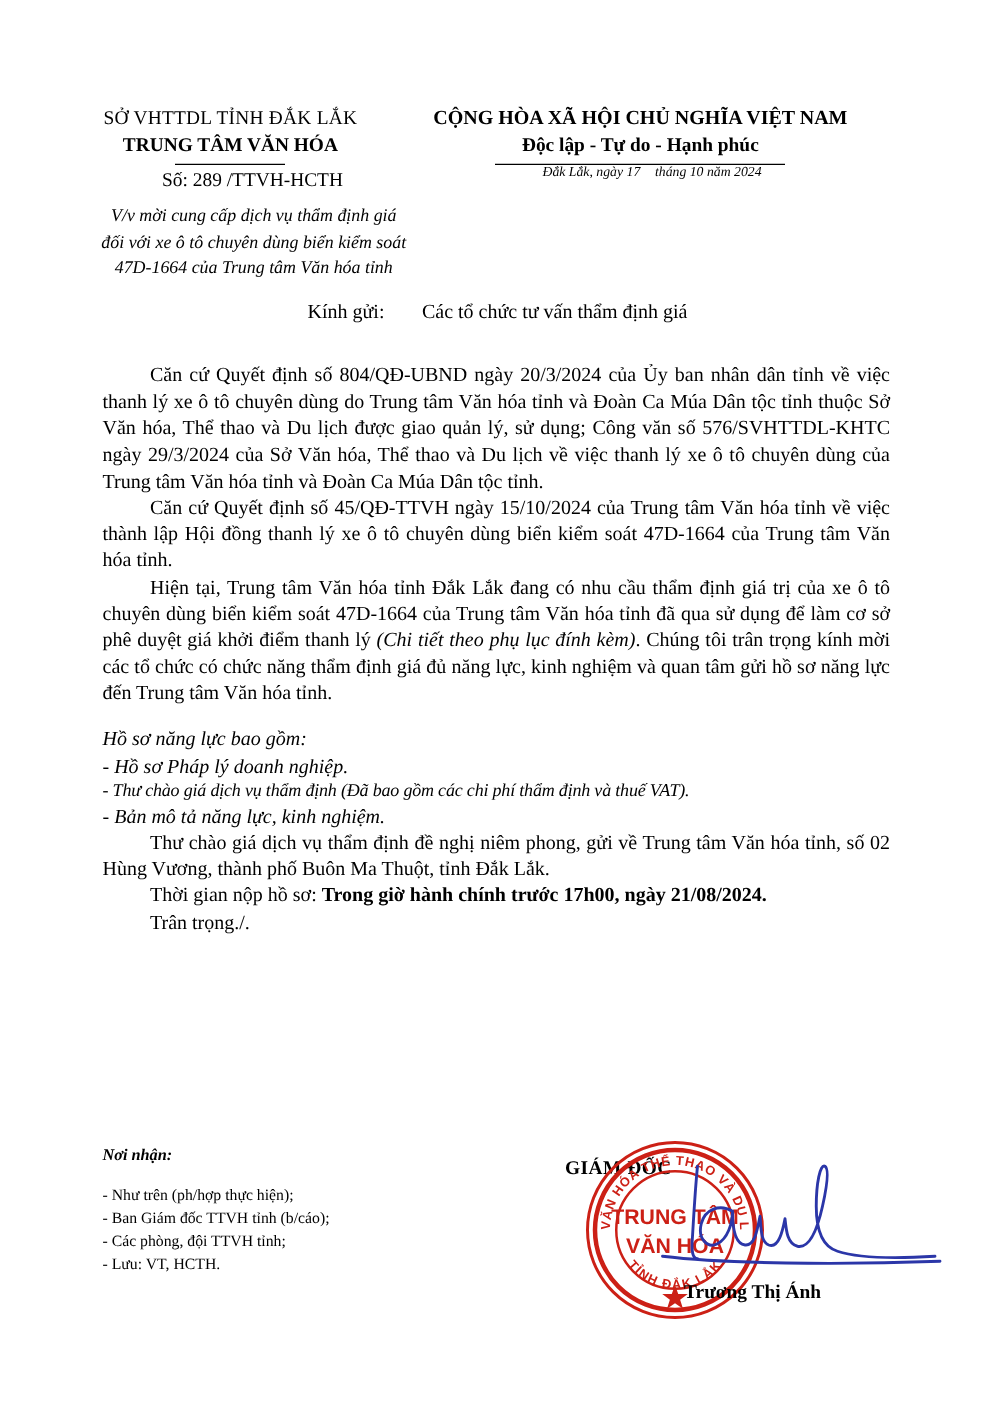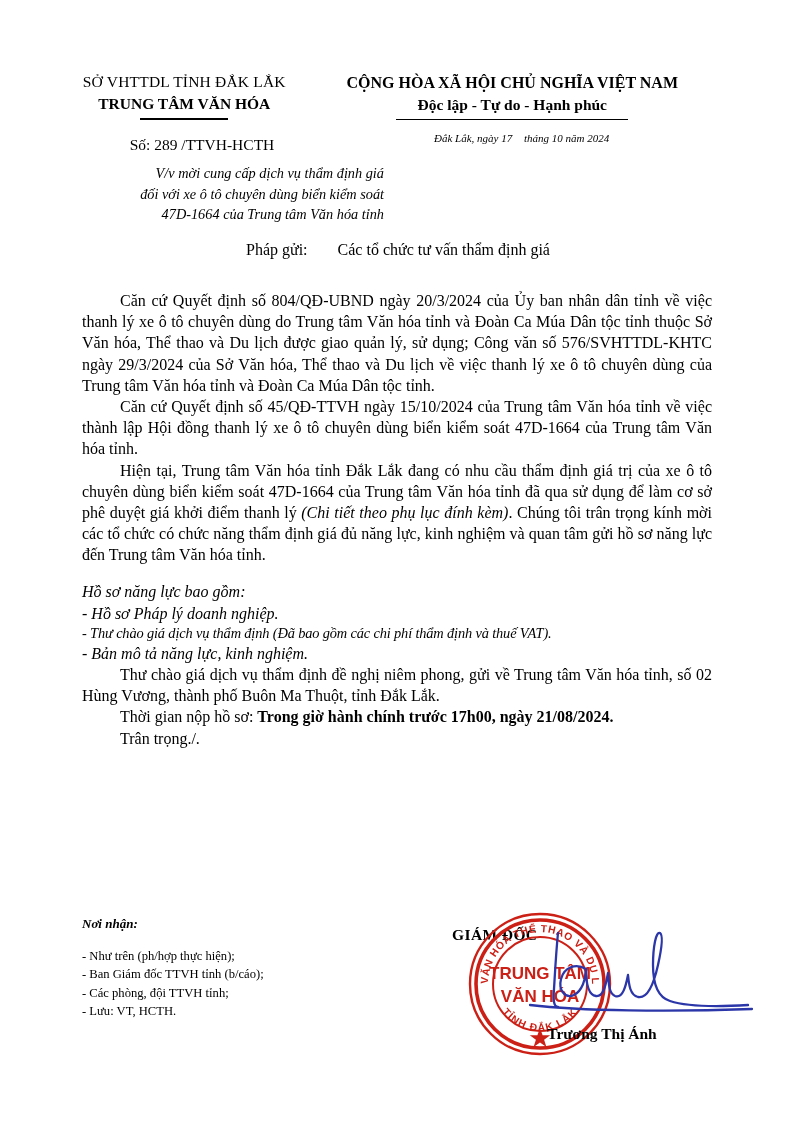--- a/index.html
+++ b/index.html
@@ -15,25 +15,25 @@
     position: relative;
     width: 794px;
     height: 1123px;
     background: #ffffff;
     overflow: hidden;
   }
 
   
   .header {
     position: absolute;
-    top: 72px;
+    top: 84px;
     left: 0;
     width: 678px;
     display: flex;
-    align-items: center;
+    align-items: flex-end;
   }
   .hdr-left {
     width: 360px;
     margin-left: 22px;
     text-align: center;
   }
   .hdr-right {
     width: 360px;
     text-align: center;
   }
@@ -102,21 +102,21 @@
     font-style: italic;
     white-space: nowrap;
   }
   .date-line .gap { display:inline-block; width: 9px; }
 
   .subject {
     position: absolute;
     top: 163px;
     left: 22px;
     width: 362px;
-    text-align: right;
+    text-align: center;
     font-size: 14.3px;
     font-style: italic;
     line-height: 1.44;
   }
 
   
   .kinhgui {
     position: absolute;
     top: 241px;
     left: 246px;
@@ -242,21 +242,21 @@
     <span>tháng 10 năm 2024</span>
   </div>
 
   <div class="subject">
     <div>V/v mời cung cấp dịch vụ thẩm định giá</div>
     <div>đối với xe ô tô chuyên dùng biển kiểm soát</div>
     <div>47D-1664 của Trung tâm Văn hóa tỉnh</div>
   </div>
 
   <div class="kinhgui">
-    <span>Pháp gửi:</span><span class="kg-gap"></span><span>Các tổ chức tư vấn thẩm định giá</span>
+    <span>Kính gửi:</span><span class="kg-gap"></span><span>Các tổ chức tư vấn thẩm định giá</span>
   </div>
 
   <div class="body-block">
     <p>Căn cứ Quyết định số 804/QĐ-UBND ngày 20/3/2024 của Ủy ban nhân dân tỉnh về việc thanh lý xe ô tô chuyên dùng do Trung tâm Văn hóa tỉnh và Đoàn Ca Múa Dân tộc tỉnh thuộc Sở Văn hóa, Thể thao và Du lịch được giao quản lý, sử dụng; Công văn số 576/SVHTTDL-KHTC ngày 29/3/2024 của Sở Văn hóa, Thể thao và Du lịch về việc thanh lý xe ô tô chuyên dùng của Trung tâm Văn hóa tỉnh và Đoàn Ca Múa Dân tộc tỉnh.</p>
     <p>Căn cứ Quyết định số 45/QĐ-TTVH ngày 15/10/2024 của Trung tâm Văn hóa tỉnh về việc thành lập Hội đồng thanh lý xe ô tô chuyên dùng biển kiểm soát 47D-1664 của Trung tâm Văn hóa tỉnh.</p>
     <p><span>Hiện tại, Trung tâm Văn hóa tỉnh Đắk Lắk đang có nhu cầu thẩm định giá trị của xe ô tô chuyên dùng biển kiểm soát 47D-1664 của Trung tâm Văn hóa tỉnh đã qua sử dụng để làm cơ sở phê duyệt giá khởi điểm thanh lý </span><span class="italic">(Chi tiết theo phụ lục đính kèm)</span><span>. Chúng tôi trân trọng kính mời các tổ chức có chức năng thẩm định giá đủ năng lực, kinh nghiệm và quan tâm gửi hồ sơ năng lực đến Trung tâm Văn hóa tỉnh.</span></p>
     <p class="noindent li-row" style="margin-top:16px;">Hồ sơ năng lực bao gồm:</p>
     <p class="noindent li-row">- Hồ sơ Pháp lý doanh nghiệp.</p>
     <p class="noindent li-row tight">- Thư chào giá dịch vụ thẩm định (Đã bao gồm các chi phí thẩm định và thuế VAT).</p>
     <p class="noindent li-row">- Bản mô tả năng lực, kinh nghiệm.</p>

